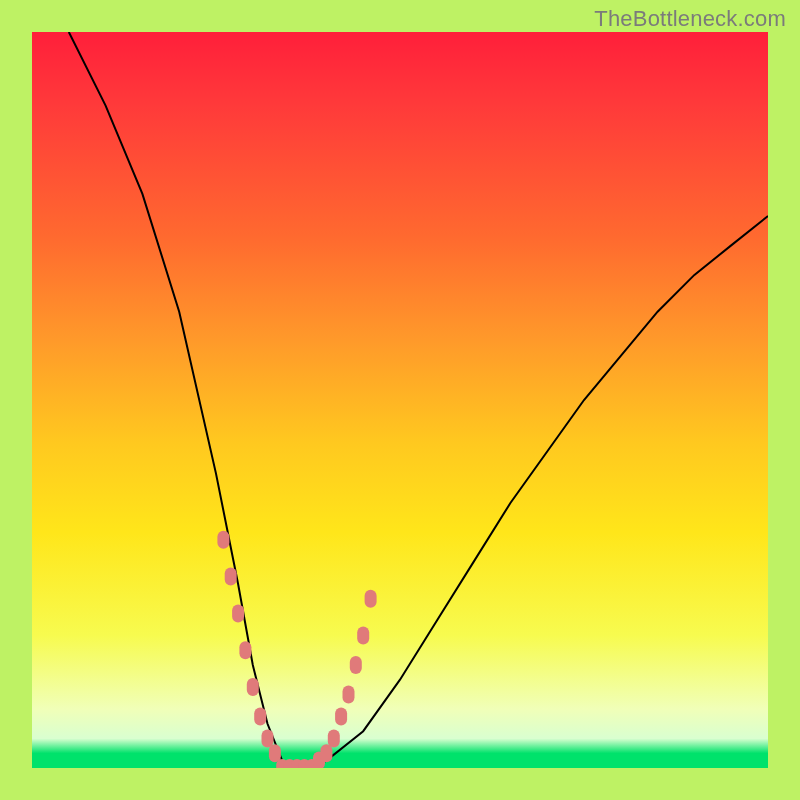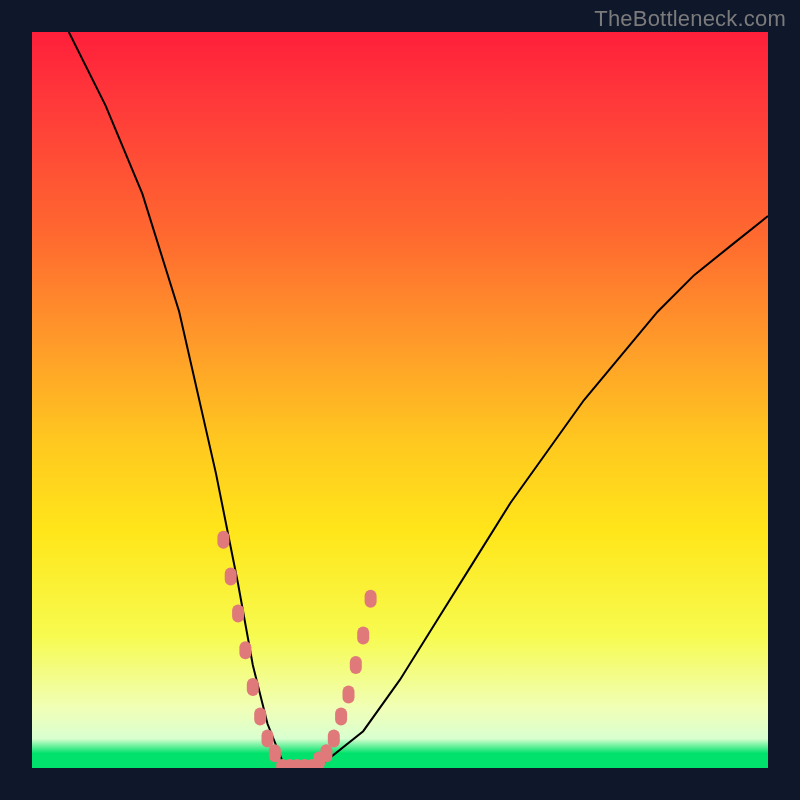--- a/index.html
+++ b/index.html
@@ -10,21 +10,21 @@
     background: #000;
     font-family: Arial, Helvetica, sans-serif;
     overflow: hidden;
   }
   .frame {
     position: absolute;
     left: 0;
     top: 0;
     width: 800px;
     height: 800px;
-    background: #0f172a;
+    background: #bef264;
   }
   .plot {
     position: absolute;
     left: 32px;
     top: 32px;
     width: 736px;
     height: 736px;
     
     background: linear-gradient(
       to bottom,

